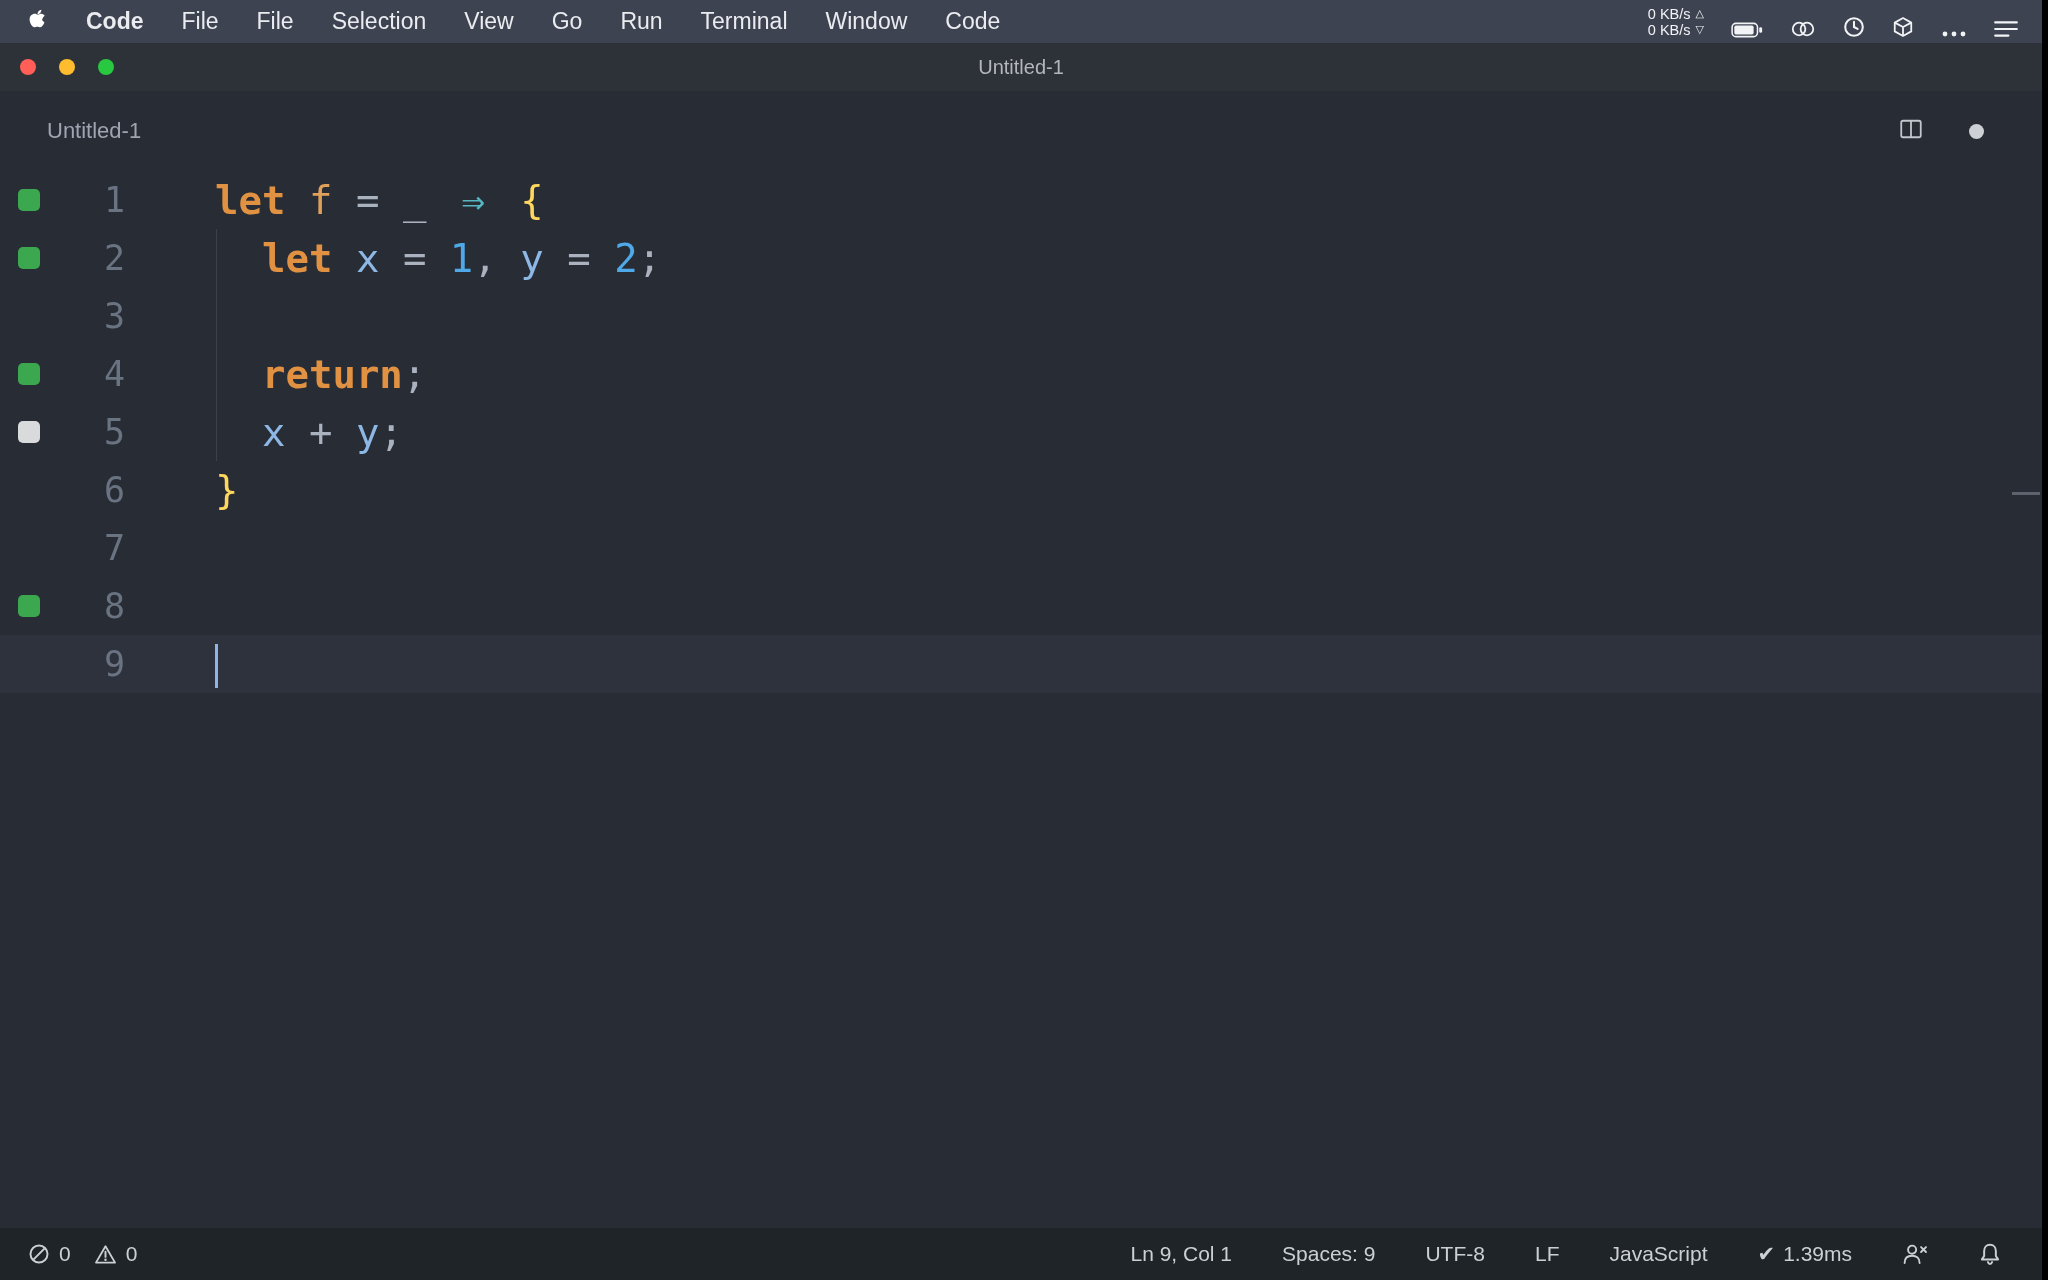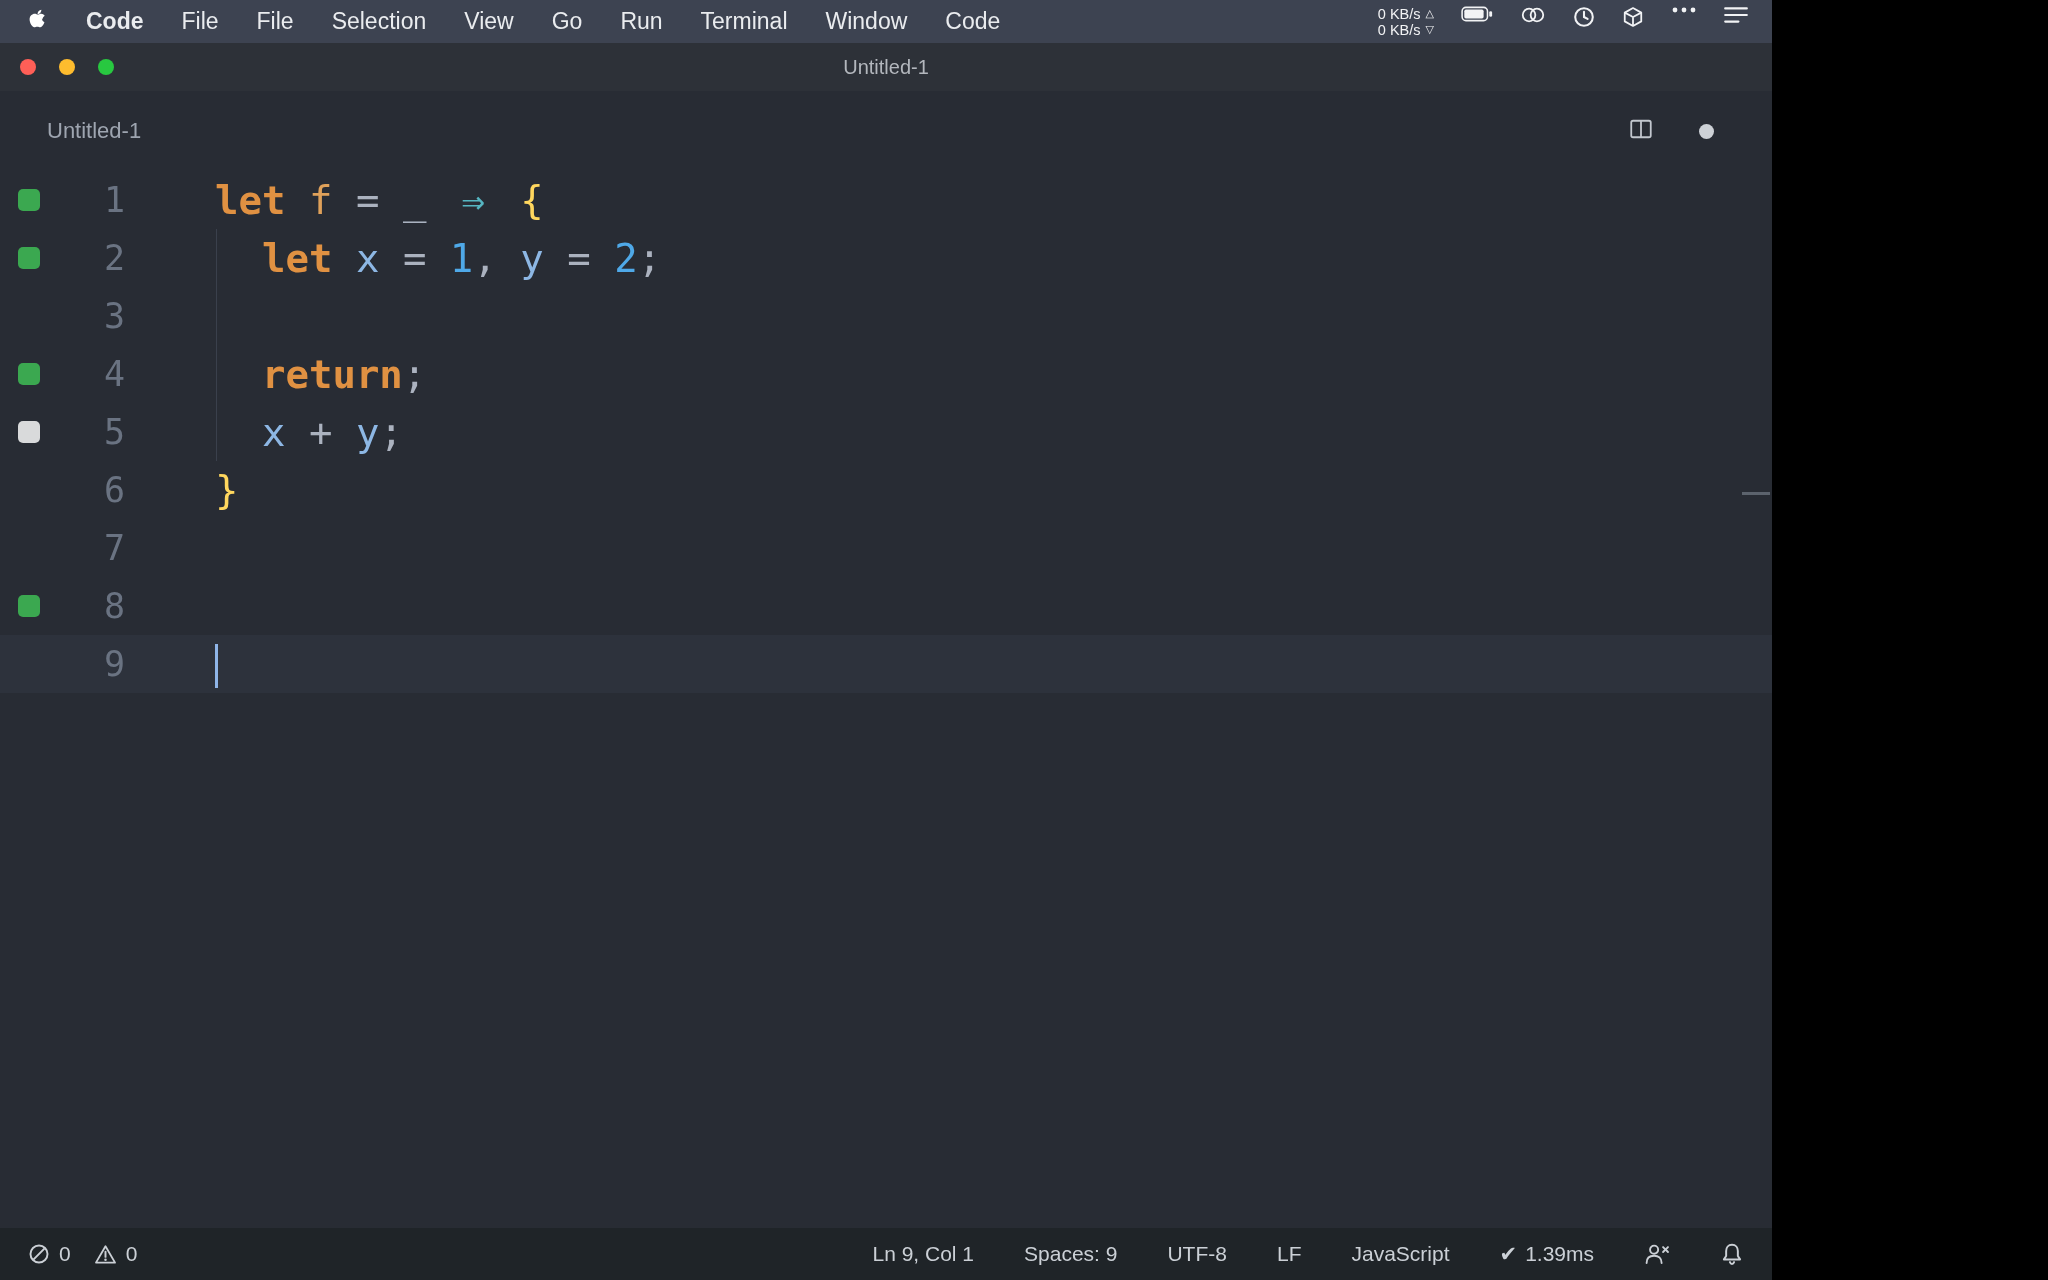--- a/index.html
+++ b/index.html
@@ -1,32 +1,32 @@
 <!DOCTYPE html>
 <html><head>
 <meta charset="utf-8">
 <style>
   * { margin:0; padding:0; box-sizing:border-box; }
   html,body { background:#000; }
   .screen {
-    position:relative; width:1772px; height:1280px; overflow:hidden;
+    position:relative; width:2042px; height:1280px; overflow:hidden;
     background:#282C34; font-family:"Liberation Sans", sans-serif;
   }
 
   
   .menubar {
     position:absolute; top:0; left:0; right:0; height:43px;
     background:#3D4351; display:flex; align-items:center;
     color:#EAECEF; font-size:23px;
   }
   .apple { margin-left:28px; display:flex; align-items:center; }
   .menu-items { display:flex; margin-left:20px; }
   .menu-item { padding:0 19px; cursor:default; }
   .menu-item.app-name { font-weight:bold; }
-  .menu-status { margin-left:auto; display:flex; align-items:flex-start; gap:27px; padding-right:24px; }
+  .menu-status { margin-left:auto; display:flex; align-items:flex-end; gap:27px; padding-right:24px; }
   .net { display:flex; flex-direction:column; align-items:flex-end; font-size:14.5px; line-height:16px; color:#F2F3F5; }
   .net-row { display:flex; align-items:center; gap:5px; }
   .tri { font-size:11px; position:relative; top:-1px; }
   .mb-icon { display:flex; align-items:center; color:#F2F3F5; }
   .mb-icon svg { display:block; }
 
   
   .titlebar {
     position:absolute; top:43px; left:0; right:0; height:48px;
     background:#2D3138; display:flex; align-items:center;
@@ -74,21 +74,21 @@
 
   .cursor { display:inline-block; width:3px; height:44px; background:#8FB5E8; vertical-align:middle; }
 
   
   .statusbar {
     position:absolute; left:0; right:0; bottom:0; height:52px;
     background:#1F2428; display:flex; align-items:center;
     color:#CBD0D6; font-size:21px;
   }
   .status-left { display:flex; align-items:center; gap:9px; margin-left:28px; }
-  .status-right { margin-left:auto; display:flex; align-items:center; gap:50px; padding-right:28px; }
+  .status-right { margin-left:auto; display:flex; align-items:center; gap:50px; padding-right:40px; }
   .sb-item { display:flex; align-items:center; gap:8px; cursor:default; }
   .sb-icon svg { display:block; }
 </style>
 </head>
 <body>
 
 <div class="screen">
 
   <div class="menubar">
     <div class="apple">

